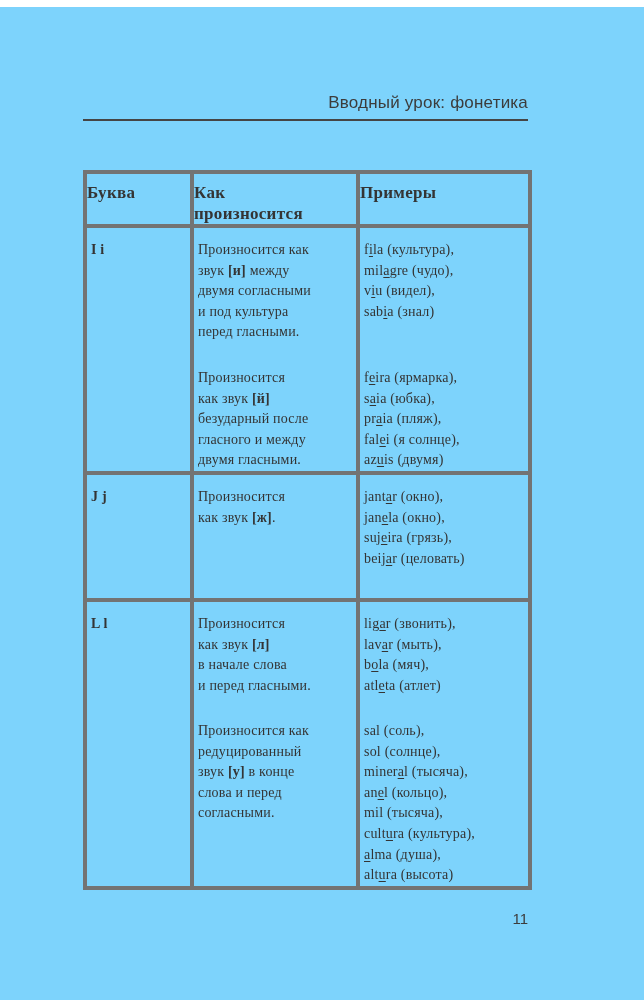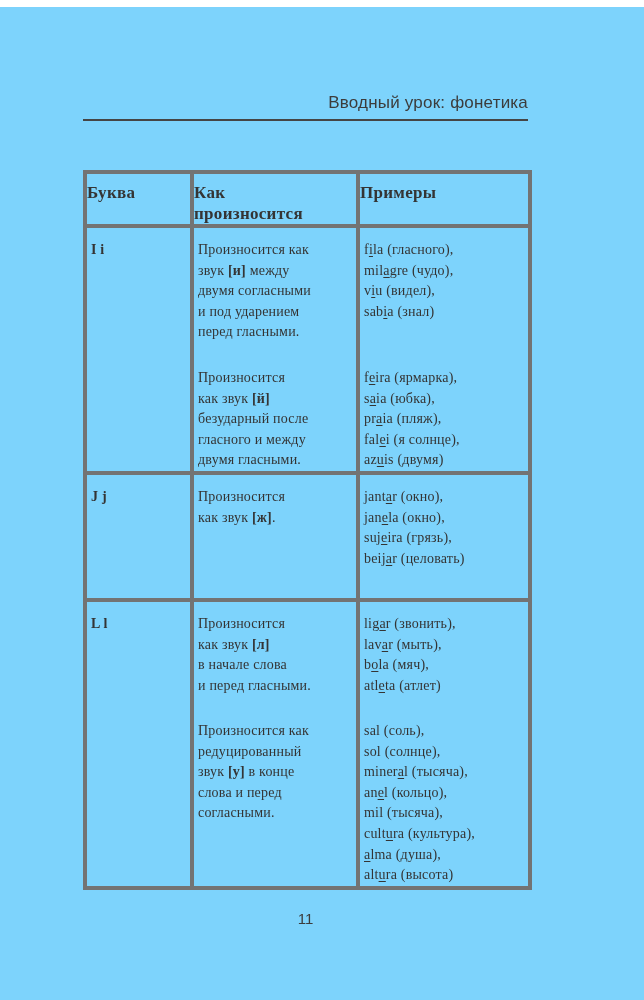--- a/index.html
+++ b/index.html
@@ -49,21 +49,21 @@
   tr.row-i { height:247px; }
   tr.row-j { height:127px; }
   tr.row-l { height:283px; }
   .row-i .g1 { min-height:128px; }
   .row-l .g1 { min-height:107px; }
   .letter-cell { font-weight:bold; font-size:17px; letter-spacing:.5px; }
   .b  { font-weight:bold; }
   .ul { text-decoration:underline; text-underline-offset:2px; text-decoration-thickness:1px; }
   .page-number {
     position:absolute; top:903px; left:83px; width:445px;
-    text-align:center;
+    text-align:right;
     font-family:"Liberation Sans", sans-serif;
     font-size:15px; color:#3c3c3c;
   }
 </style>
 </head>
 <body>
 
 <div class="page">
 
   <div class="running-head">Вводный урок: фонетика</div>
@@ -90,34 +90,34 @@
           <div>Примеры</div>
         </th>
       </tr>
     <tr class="row-i">
           <td class="letter-cell"><span>I i</span></td>
           <td>
             <div class="group g1">
               <div class="line"><span>Произносится как</span></div>
               <div class="line"><span>звук </span><span class="b">[и]</span><span> между</span></div>
               <div class="line"><span>двумя согласными</span></div>
-              <div class="line"><span>и под ударением</span></div>
+              <div class="line"><span>и под культура</span></div>
               <div class="line"><span>перед гласными.</span></div>
             </div>
             <div class="group">
               <div class="line"><span>Произносится</span></div>
               <div class="line"><span>как звук </span><span class="b">[й]</span></div>
               <div class="line"><span>безударный после</span></div>
               <div class="line"><span>гласного и между</span></div>
               <div class="line"><span>двумя гласными.</span></div>
             </div>
           </td>
           <td>
             <div class="group g1">
-              <div class="line"><span>f</span><span class="ul">i</span><span>la (гласного),</span></div>
+              <div class="line"><span>f</span><span class="ul">i</span><span>la (культура),</span></div>
               <div class="line"><span>mil</span><span class="ul">a</span><span>gre (чудо),</span></div>
               <div class="line"><span>v</span><span class="ul">i</span><span>u (видел),</span></div>
               <div class="line"><span>sab</span><span class="ul">i</span><span>a (знал)</span></div>
             </div>
             <div class="group">
               <div class="line"><span>f</span><span class="ul">e</span><span>ira (ярмарка),</span></div>
               <div class="line"><span>s</span><span class="ul">a</span><span>ia (юбка),</span></div>
               <div class="line"><span>pr</span><span class="ul">a</span><span>ia (пляж),</span></div>
               <div class="line"><span>fal</span><span class="ul">e</span><span>i (я солнце),</span></div>
               <div class="line"><span>az</span><span class="ul">u</span><span>is (двумя)</span></div>

